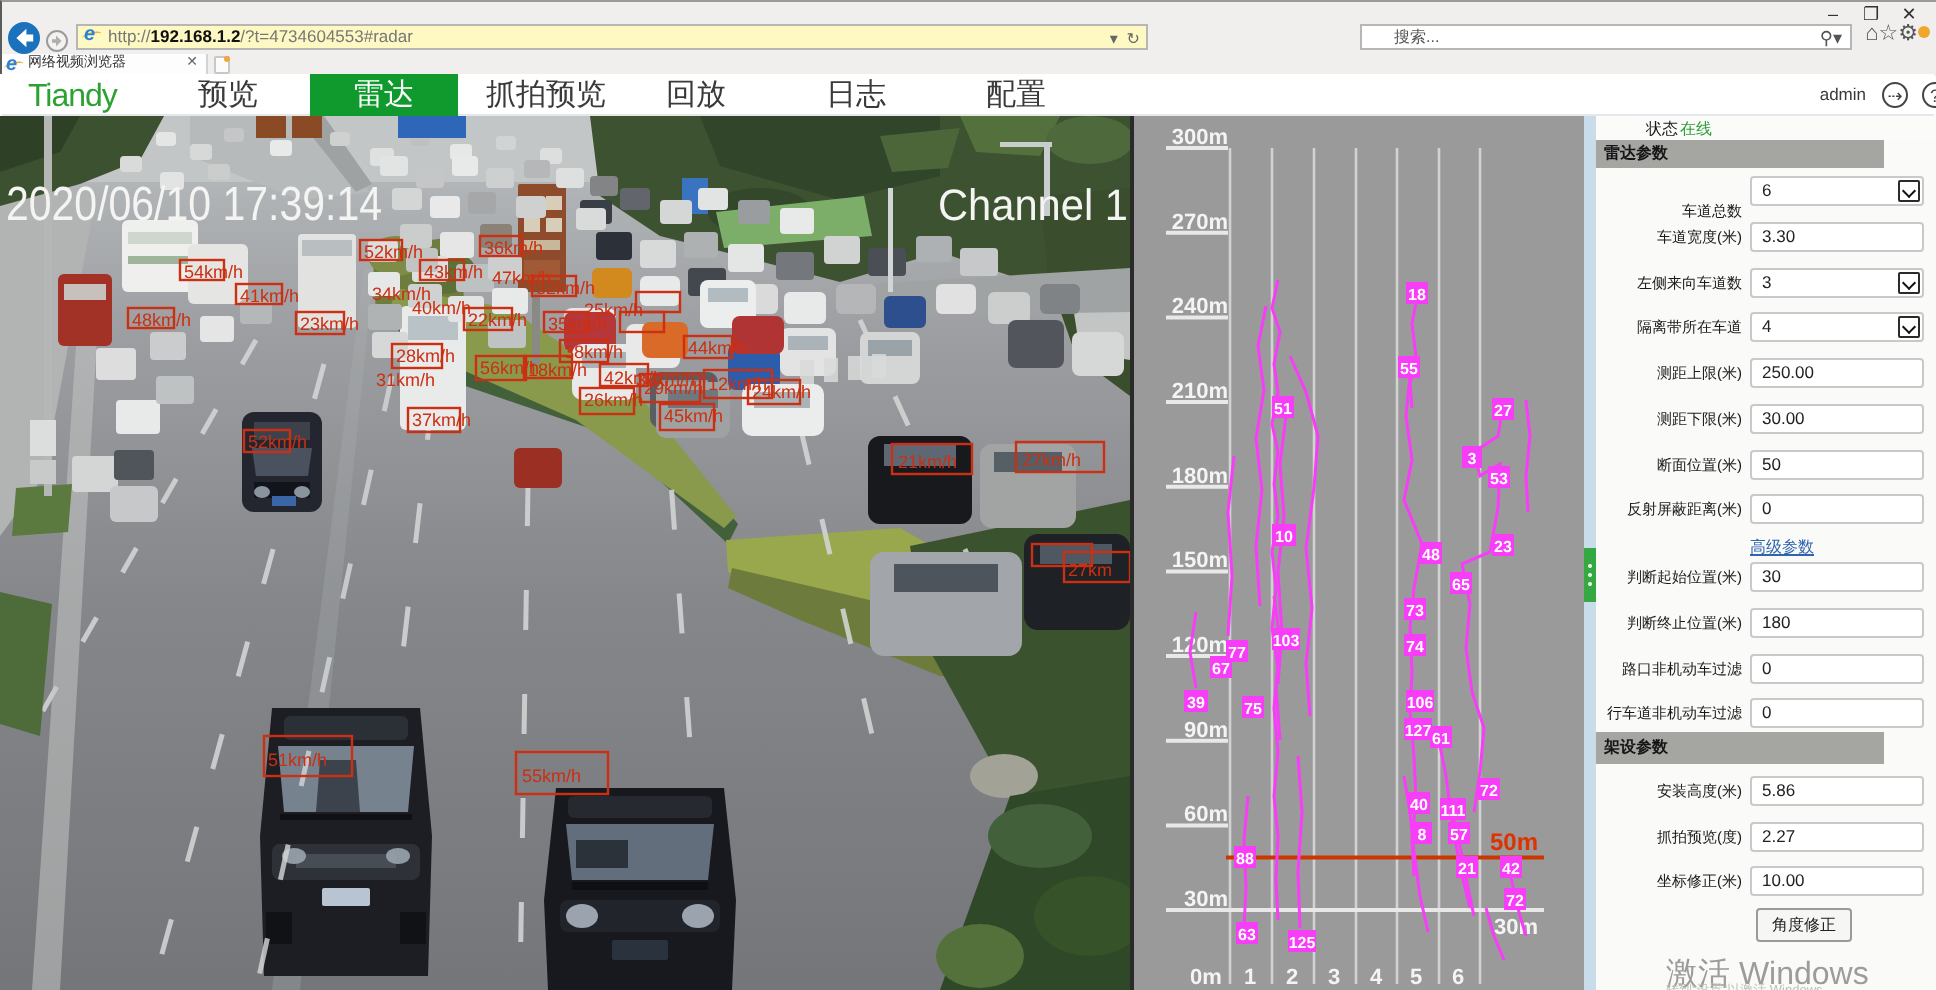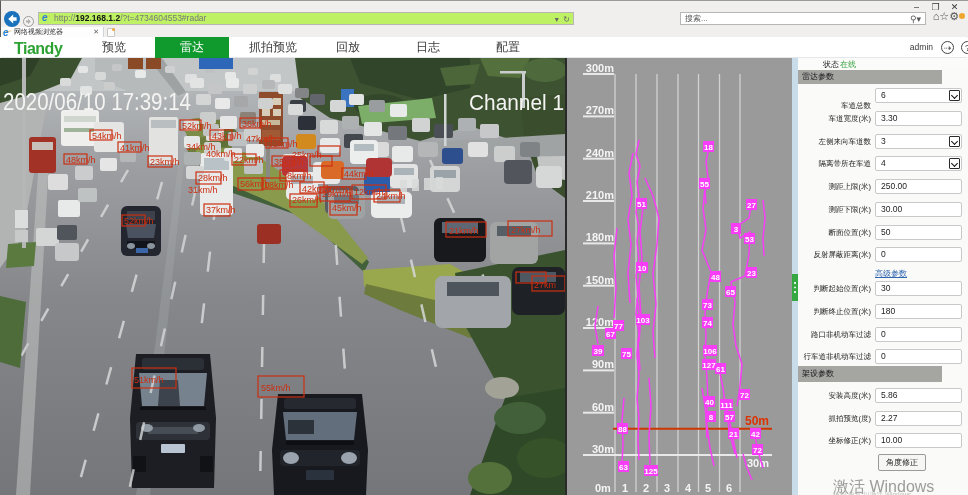--- a/index.html
+++ b/index.html
@@ -3,52 +3,52 @@
 <style>
 *{margin:0;padding:0;box-sizing:border-box}
 html,body{width:968px;height:495px;overflow:hidden;font-family:"Liberation Sans",sans-serif;background:#fff}
 #app{position:relative;width:968px;height:495px}
 
 #chrome{position:absolute;left:0;top:0;width:968px;height:37px;background:#f1efee;border-left:1px solid #5a5a5a;border-top:1px solid #9a9a9a}
 #winbtns{position:absolute;right:4px;top:1px;font-size:9px;color:#333;letter-spacing:0}
 #winbtns span{display:inline-block;width:19px;text-align:center}
 .backbtn{position:absolute;left:3px;top:10px;width:16px;height:16px}
 .fwdbtn{position:absolute;left:22px;top:12.5px;width:11px;height:11px}
-#addrbar{position:absolute;left:37px;top:11px;width:536px;height:13px;background:#bef264;border:1px solid #b8b6b4;font-size:8.5px;color:#777;line-height:11px;padding-left:3px}
+#addrbar{position:absolute;left:37px;top:11px;width:536px;height:13px;background:#fef9c3;border:1px solid #b8b6b4;font-size:8.5px;color:#777;line-height:11px;padding-left:3px}
 #addrbar b{color:#111}
 #addrbar .ico{display:inline-block;vertical-align:-1px;margin-right:3px}
 #addrctl{position:absolute;right:3px;top:1px;color:#666;font-size:8px}
-#searchbox{position:absolute;left:679px;top:11px;width:246px;height:13px;background:#fff;border:1px solid #b8b6b4;font-size:8px;color:#555;line-height:11px;padding-left:4px}
+#searchbox{position:absolute;left:679px;top:11px;width:246px;height:13px;background:#fff;border:1px solid #b8b6b4;font-size:8px;color:#555;line-height:11px;padding-left:16px}
 #searchbox .mag{position:absolute;right:4px;top:1px;font-size:9px;color:#555}
 #braicons{position:absolute;right:3px;top:9px;font-size:11px;color:#555}
 
 #tabrow{position:absolute;left:0;top:26px;width:968px;height:11px;background:#f0efed}
 #tab{position:absolute;left:0;top:0;width:103px;height:11px;background:#fdfdfd;border-right:1px solid #cfd4d8;font-size:7px;color:#333;line-height:10px;padding-left:13px}
 #tab .x{position:absolute;right:4px;top:0;color:#666}
 #newtab{position:absolute;left:106px;top:1px;width:8px;height:9px;background:#fbfbf9;border:1px solid #c8c8c8;border-radius:1px}
 #newtab:after{content:"";position:absolute;right:-1px;top:-1px;width:3px;height:3px;background:#f0a73c;border-radius:50%}
 .eicon{display:inline-block;width:9px;height:9px;position:relative;color:#2c82d6;font-size:10px;font-weight:bold;font-style:italic;line-height:9px}
 .eicon:after{content:"e";position:absolute;left:0;top:0}
 .eicon:before{content:"";position:absolute;left:-1px;top:3px;width:10px;height:3px;border-top:1.5px solid #e8b73a;border-radius:50%;transform:rotate(-14deg)}
 
 #nav{position:absolute;left:1px;top:37px;width:966px;height:21px;background:#fff;border-bottom:1px solid #e4e8ea}
-#logo{position:absolute;left:13px;top:3px;font-size:16px;font-weight:bold;color:#2ca233;letter-spacing:-0.5px}
-.nitem{position:absolute;top:0;height:21px;line-height:21px;font-size:12px;color:#3a3a3a;text-align:center}
+#logo{position:absolute;left:13px;top:3px;font-size:16px;font-weight:normal;color:#2ca233;letter-spacing:-0.5px}
+.nitem{position:absolute;top:0;height:21px;line-height:21px;font-size:15px;color:#3a3a3a;text-align:center}
 .nactive{background:#109a2e;color:#fff}
 #admin{position:absolute;right:34px;top:0;line-height:21px;font-size:8.5px;color:#3a3a3a}
 .circbtn{position:absolute;top:4px;width:13px;height:13px;border:1px solid #444;border-radius:50%;font-size:9px;line-height:12px;text-align:center;color:#444}
 
 #video{position:absolute;left:0;top:58px;width:565px;height:437px;background:#909194;overflow:hidden}
 #vborder{position:absolute;left:565px;top:58px;width:2px;height:437px;background:#2a2a2a}
 #radar{position:absolute;left:567px;top:58px;width:225px;height:437px;background:#9a9a9a;overflow:hidden}
 #vscroll{position:absolute;left:792px;top:58px;width:6px;height:437px;background:#c9dcea}
 #vthumb{position:absolute;left:792px;top:274px;width:6px;height:27px;background:#35a842;background-image:radial-gradient(circle at 3px 9px,#dff2e2 0 0.8px,transparent 1.2px),radial-gradient(circle at 3px 13.5px,#dff2e2 0 0.8px,transparent 1.2px),radial-gradient(circle at 3px 18px,#dff2e2 0 0.8px,transparent 1.2px)}
 #params{position:absolute;left:798px;top:58px;width:170px;height:437px;background:#fafaf8;overflow:hidden}
 
-.sechdr{position:absolute;left:0;width:144px;background:#a5a5a2;color:#161616;font-size:8px;font-weight:normal;line-height:14px;padding-left:4px}
+.sechdr{position:absolute;left:0;width:144px;background:#a5a5a2;color:#161616;font-size:8px;font-weight:bold;line-height:14px;padding-left:4px}
 .plabel{position:absolute;right:97px;width:120px;text-align:right;font-size:7.5px;color:#1a1a1a;line-height:15px}
 .pbox{position:absolute;left:77px;width:87px;height:15px;background:#fff;border:1px solid #c9c9c9;border-radius:2px;font-size:8.5px;color:#222;line-height:13px;padding-left:5px}
 .parrow{position:absolute;right:1px;top:1px;width:11px;height:11px;border:1px solid #2b2b2b;background:#fff;border-radius:1px}
 .parrow:after{content:"";position:absolute;left:2px;top:1.5px;width:4px;height:4px;border-right:1.8px solid #111;border-bottom:1.8px solid #111;transform:rotate(45deg)}
 #advlink{position:absolute;left:77px;top:210px;font-size:8px;color:#3065b0;text-decoration:underline}
 #calibbtn{position:absolute;left:80px;top:396px;width:48px;height:17px;border:1px solid #9a9a9a;border-radius:2px;background:#f6f6f4;font-size:8px;text-align:center;line-height:16px;color:#222}
 #wmark{position:absolute;left:35px;top:419px;font-size:16px;color:#9c9c9a}
 #wmark2{position:absolute;left:35px;top:433px;font-size:6.5px;color:#bebebc}
 </style></head>
 <body>

